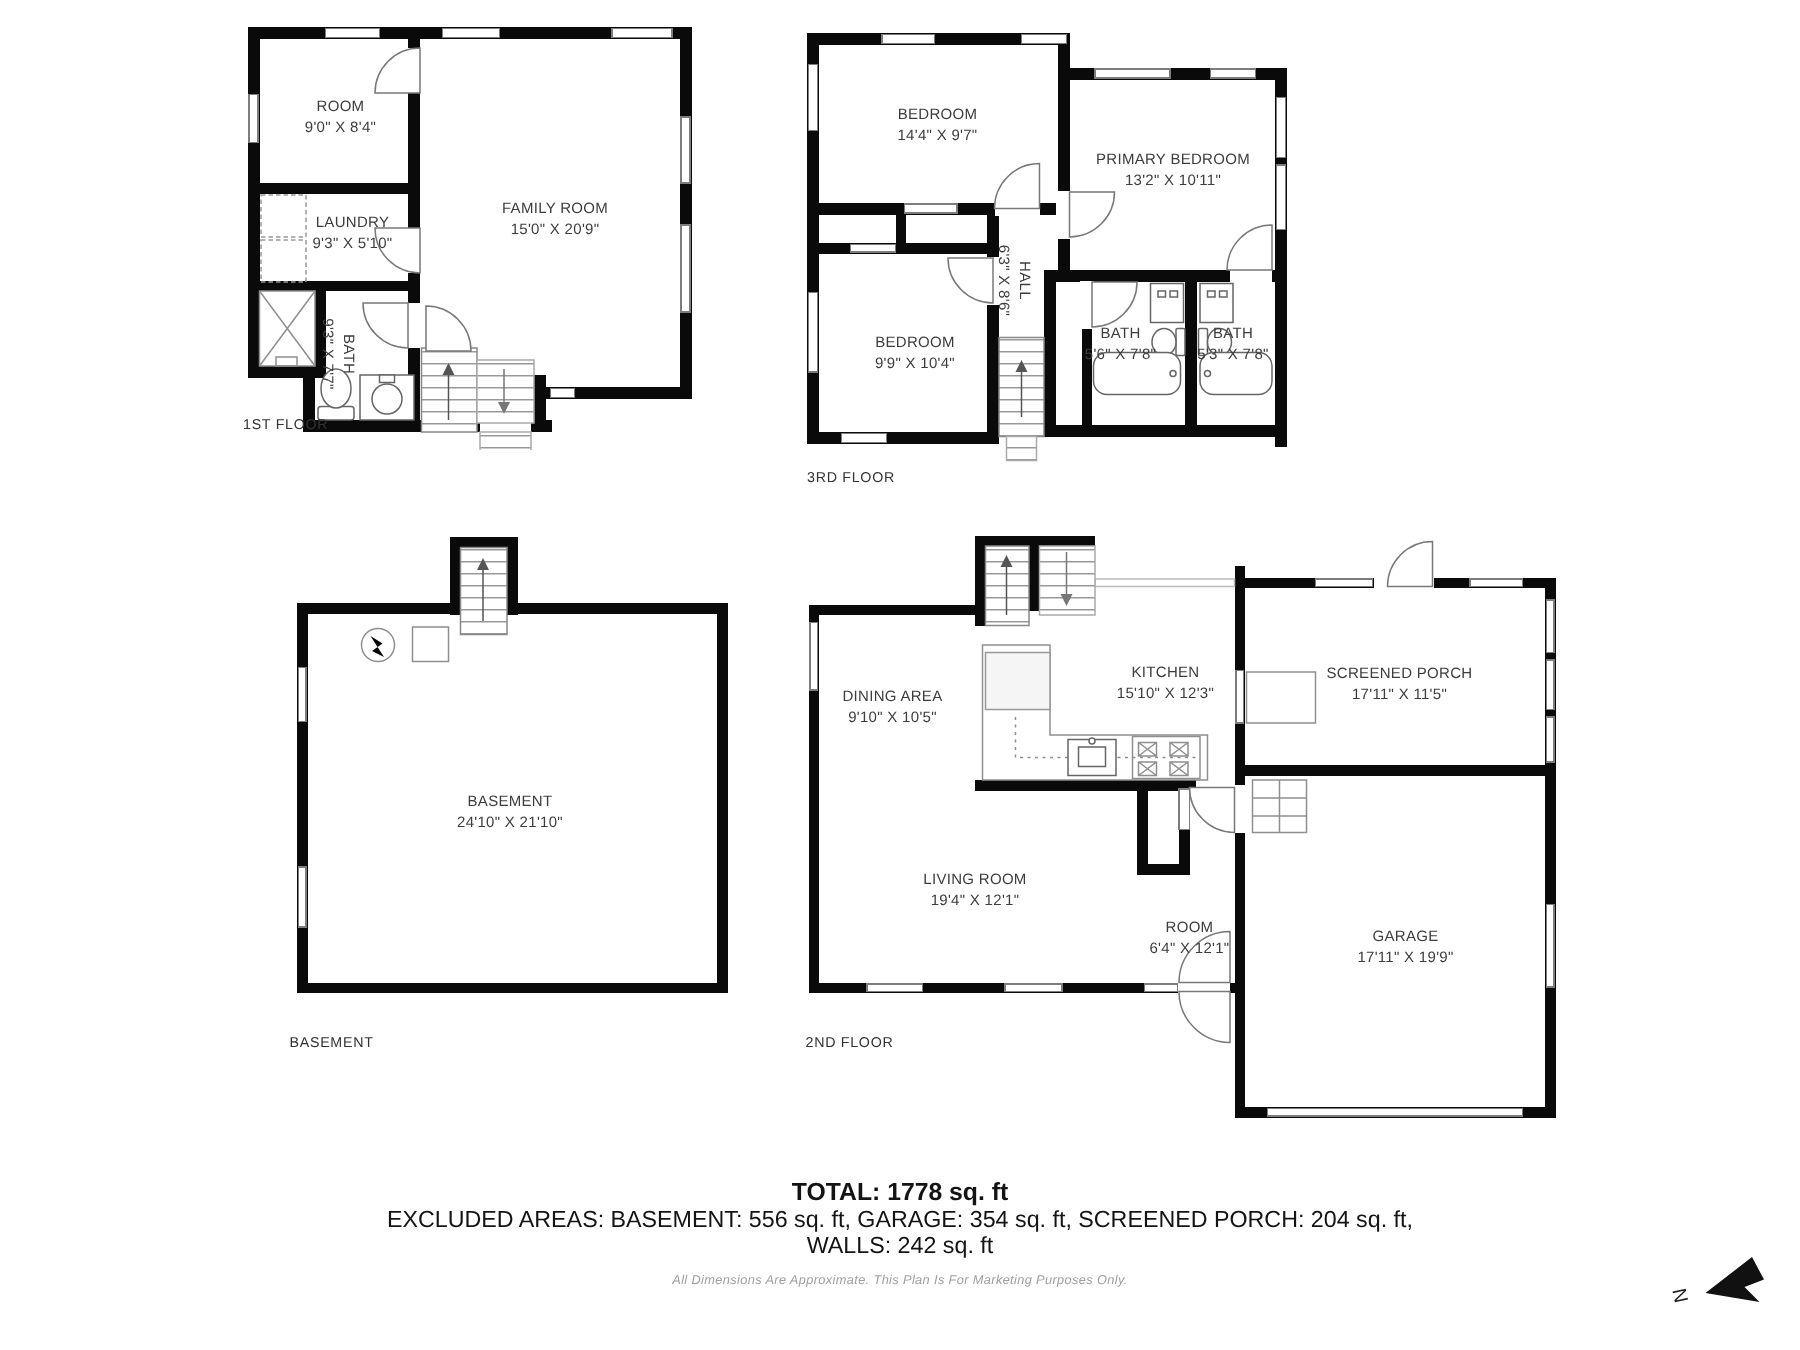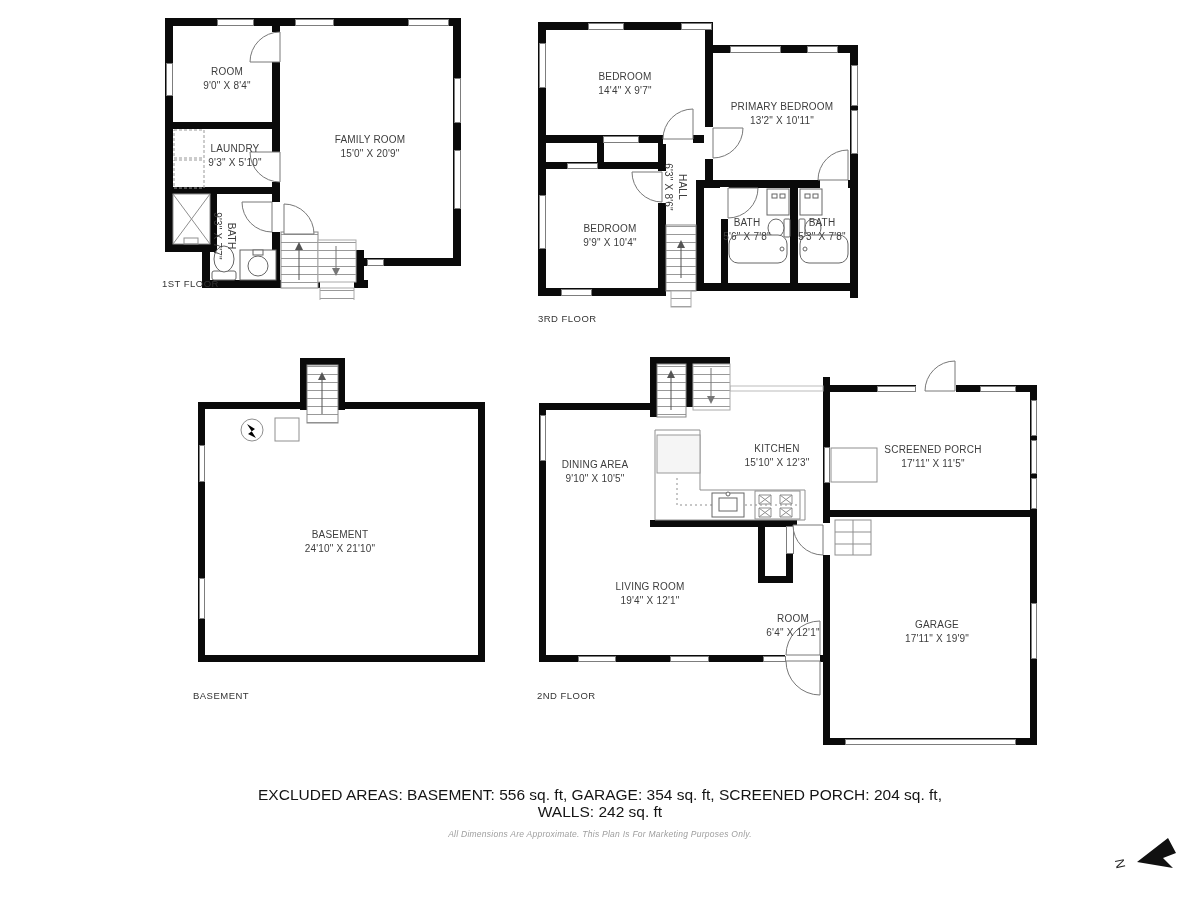--- a/index.html
+++ b/index.html
@@ -388,20 +388,21 @@
       <div class="dm">6'4" X 12'1"</div>
     </div>
     <div class="rlab" style="left:342px;top:268px;width:120px;">
       <div class="nm">GARAGE</div>
       <div class="dm">17'11" X 19'9"</div>
     </div>
     <div class="floor-label" style="left:2px;top:340px;">2ND FLOOR</div>
   </div>
 
   <div class="summary">
+    <div class="total">TOTAL: 1778 sq. ft</div>
     <div class="line">EXCLUDED AREAS: BASEMENT: 556 sq. ft, GARAGE: 354 sq. ft, SCREENED PORCH: 204 sq. ft,</div>
     <div class="line">WALLS: 242 sq. ft</div>
     <div class="disclaimer">All Dimensions Are Approximate. This Plan Is For Marketing Purposes Only.</div>
   </div>
 
   <svg style="position:absolute;left:1100px;top:825px;" width="100" height="60" viewBox="0 0 100 60">
     <polygon points="37,37 68,13 76,28 63,33 73,43" fill="#111"></polygon>
     <text x="14" y="44" font-size="13" fill="#222" transform="rotate(78 20 40)">N</text>
   </svg>
 

